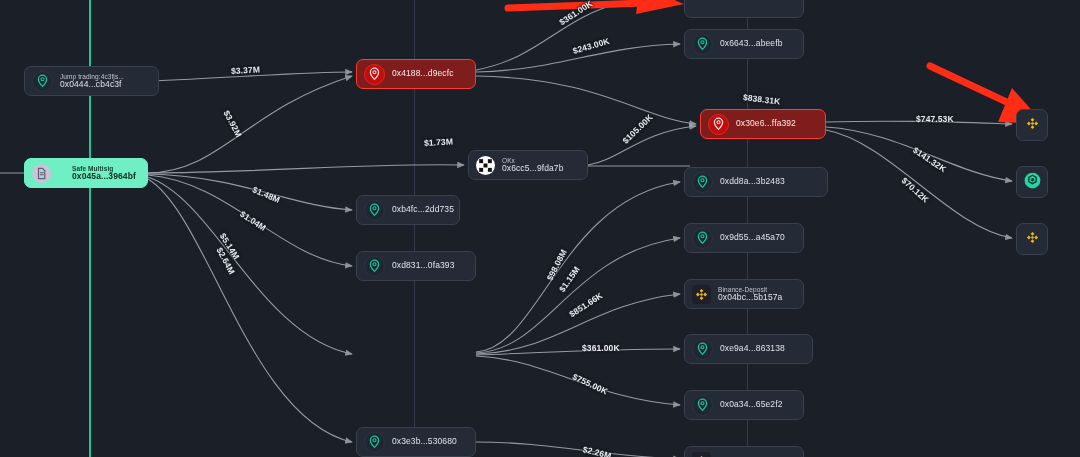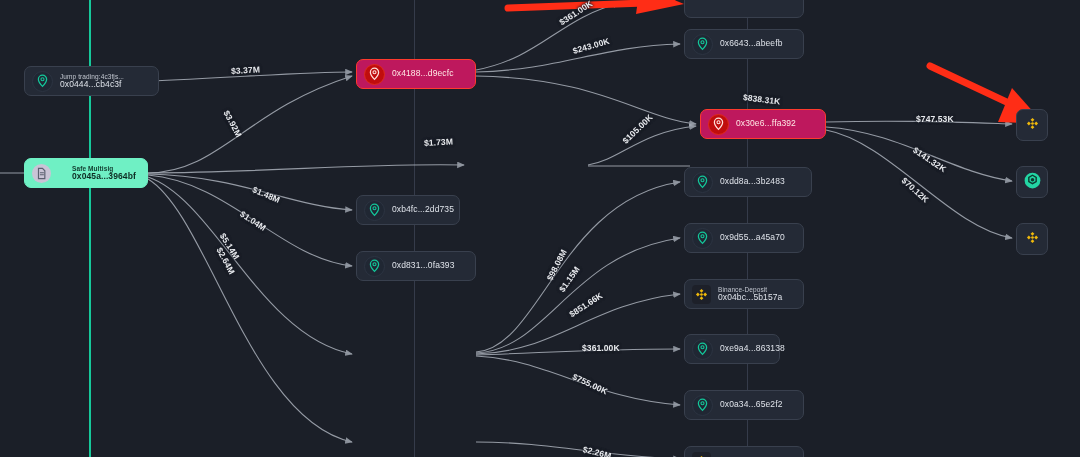--- a/index.html
+++ b/index.html
@@ -27,21 +27,21 @@
   .node{
     position:absolute;display:flex;align-items:center;gap:7px;
     box-sizing:border-box;border-radius:7px;
     background:#242a36;border:1px solid #39404e;
     padding:0 10px 0 7px;height:30px;
   }
   .node .txt{display:flex;flex-direction:column;justify-content:center;line-height:1.12;}
   .node .sub{font-size:6.5px;color:#c2c7d0;letter-spacing:.1px;white-space:nowrap;}
   .node .addr{font-size:8.5px;color:#dfe3ea;white-space:nowrap;letter-spacing:.1px;}
 
-  .node.red{background:#be185d;border-color:#ff3a2e;}
+  .node.red{background:#7f1d1d;border-color:#ff3a2e;}
   .node.red .addr{color:#ffe9e6;}
   .node.mint{background:#6ff0c4;border-color:#6ff0c4;gap:21px;}
   .node.mint .sub{color:#123b2e;font-weight:700;}
   .node.mint .addr{color:#0d2b22;font-weight:700;}
 
   
   .ic{width:19px;height:19px;flex:0 0 19px;border-radius:50%;display:block;}
   .ic.pin{background:#202733;border:1px solid #2c3442;}
   .ic.pinred{background:#c00d0d;border:1px solid #e02a1c;}
   .ic.doc{background:#c9c4d6;}
@@ -169,20 +169,35 @@
       <svg viewBox="0 0 24 24" width="19" height="19">
           <path d="M12 4a5.2 5.2 0 00-5.2 5.2c0 3.7 5.2 9 5.2 9s5.2-5.3 5.2-9A5.2 5.2 0 0012 4z" fill="none" stroke="#ffdedb" stroke-width="1.6"></path>
           <circle cx="12" cy="9.2" r="1.9" fill="none" stroke="#ffdedb" stroke-width="1.4"></circle>
         </svg>
     </span>
     <span class="txt">
         <span class="addr">0x4188...d9ecfc</span>
       </span>
   </div>
 
+  <div class="node" style="left:468px;top:150px;width:120px">
+    <span class="ic okx">
+      <svg viewBox="0 0 24 24" width="19" height="19">
+          <rect x="4" y="4" width="5" height="5" fill="#111"></rect>
+          <rect x="15" y="4" width="5" height="5" fill="#111"></rect>
+          <rect x="9.5" y="9.5" width="5" height="5" fill="#111"></rect>
+          <rect x="4" y="15" width="5" height="5" fill="#111"></rect>
+          <rect x="15" y="15" width="5" height="5" fill="#111"></rect>
+        </svg>
+    </span>
+    <span class="txt">
+      <span class="sub">OKx</span>
+      <span class="addr">0x6cc5...9fda7b</span>
+    </span>
+  </div>
 
   <div class="node" style="left:356px;top:195px;width:104px">
     <span class="ic pin">
       <svg viewBox="0 0 24 24" width="19" height="19">
           <path d="M12 4a5.2 5.2 0 00-5.2 5.2c0 3.7 5.2 9 5.2 9s5.2-5.3 5.2-9A5.2 5.2 0 0012 4z" fill="none" stroke="#13c79a" stroke-width="1.6"></path>
           <circle cx="12" cy="9.2" r="1.9" fill="none" stroke="#13c79a" stroke-width="1.4"></circle>
         </svg>
     </span>
     <span class="txt">
         <span class="addr">0xb4fc...2dd735</span>
@@ -195,20 +210,31 @@
           <path d="M12 4a5.2 5.2 0 00-5.2 5.2c0 3.7 5.2 9 5.2 9s5.2-5.3 5.2-9A5.2 5.2 0 0012 4z" fill="none" stroke="#13c79a" stroke-width="1.6"></path>
           <circle cx="12" cy="9.2" r="1.9" fill="none" stroke="#13c79a" stroke-width="1.4"></circle>
         </svg>
     </span>
     <span class="txt">
         <span class="addr">0xd831...0fa393</span>
       </span>
   </div>
 
 
+  <div class="node" style="left:356px;top:427px;width:120px">
+    <span class="ic pin">
+      <svg viewBox="0 0 24 24" width="19" height="19">
+          <path d="M12 4a5.2 5.2 0 00-5.2 5.2c0 3.7 5.2 9 5.2 9s5.2-5.3 5.2-9A5.2 5.2 0 0012 4z" fill="none" stroke="#13c79a" stroke-width="1.6"></path>
+          <circle cx="12" cy="9.2" r="1.9" fill="none" stroke="#13c79a" stroke-width="1.4"></circle>
+        </svg>
+    </span>
+    <span class="txt">
+        <span class="addr">0x3e3b...530680</span>
+      </span>
+  </div>
 
   <div class="node" style="left:684px;top:-12px;width:120px">
     <span class="txt">
         <span class="addr"></span>
       </span>
   </div>
 
   <div class="node" style="left:684px;top:29px;width:120px">
     <span class="ic pin">
       <svg viewBox="0 0 24 24" width="19" height="19">
@@ -226,21 +252,21 @@
       <svg viewBox="0 0 24 24" width="19" height="19">
           <path d="M12 4a5.2 5.2 0 00-5.2 5.2c0 3.7 5.2 9 5.2 9s5.2-5.3 5.2-9A5.2 5.2 0 0012 4z" fill="none" stroke="#ffdedb" stroke-width="1.6"></path>
           <circle cx="12" cy="9.2" r="1.9" fill="none" stroke="#ffdedb" stroke-width="1.4"></circle>
         </svg>
     </span>
     <span class="txt">
         <span class="addr">0x30e6...ffa392</span>
       </span>
   </div>
 
-  <div class="node" style="left:684px;top:167px;width:128px">
+  <div class="node" style="left:684px;top:167px;width:144px">
     <span class="ic pin">
       <svg viewBox="0 0 24 24" width="19" height="19">
           <path d="M12 4a5.2 5.2 0 00-5.2 5.2c0 3.7 5.2 9 5.2 9s5.2-5.3 5.2-9A5.2 5.2 0 0012 4z" fill="none" stroke="#13c79a" stroke-width="1.6"></path>
           <circle cx="12" cy="9.2" r="1.9" fill="none" stroke="#13c79a" stroke-width="1.4"></circle>
         </svg>
     </span>
     <span class="txt">
         <span class="addr">0xdd8a...3b2483</span>
       </span>
   </div>
@@ -268,21 +294,21 @@
             <circle cx="12" cy="12" r="1.7"></circle>
           </g>
         </svg>
     </span>
     <span class="txt">
       <span class="sub">Binance-Deposit</span>
       <span class="addr">0x04bc...5b157a</span>
     </span>
   </div>
 
-  <div class="node" style="left:684px;top:334px;width:96px">
+  <div class="node" style="left:684px;top:334px;width:129px">
     <span class="ic pin">
       <svg viewBox="0 0 24 24" width="19" height="19">
           <path d="M12 4a5.2 5.2 0 00-5.2 5.2c0 3.7 5.2 9 5.2 9s5.2-5.3 5.2-9A5.2 5.2 0 0012 4z" fill="none" stroke="#13c79a" stroke-width="1.6"></path>
           <circle cx="12" cy="9.2" r="1.9" fill="none" stroke="#13c79a" stroke-width="1.4"></circle>
         </svg>
     </span>
     <span class="txt">
         <span class="addr">0xe9a4...863138</span>
       </span>
   </div>

